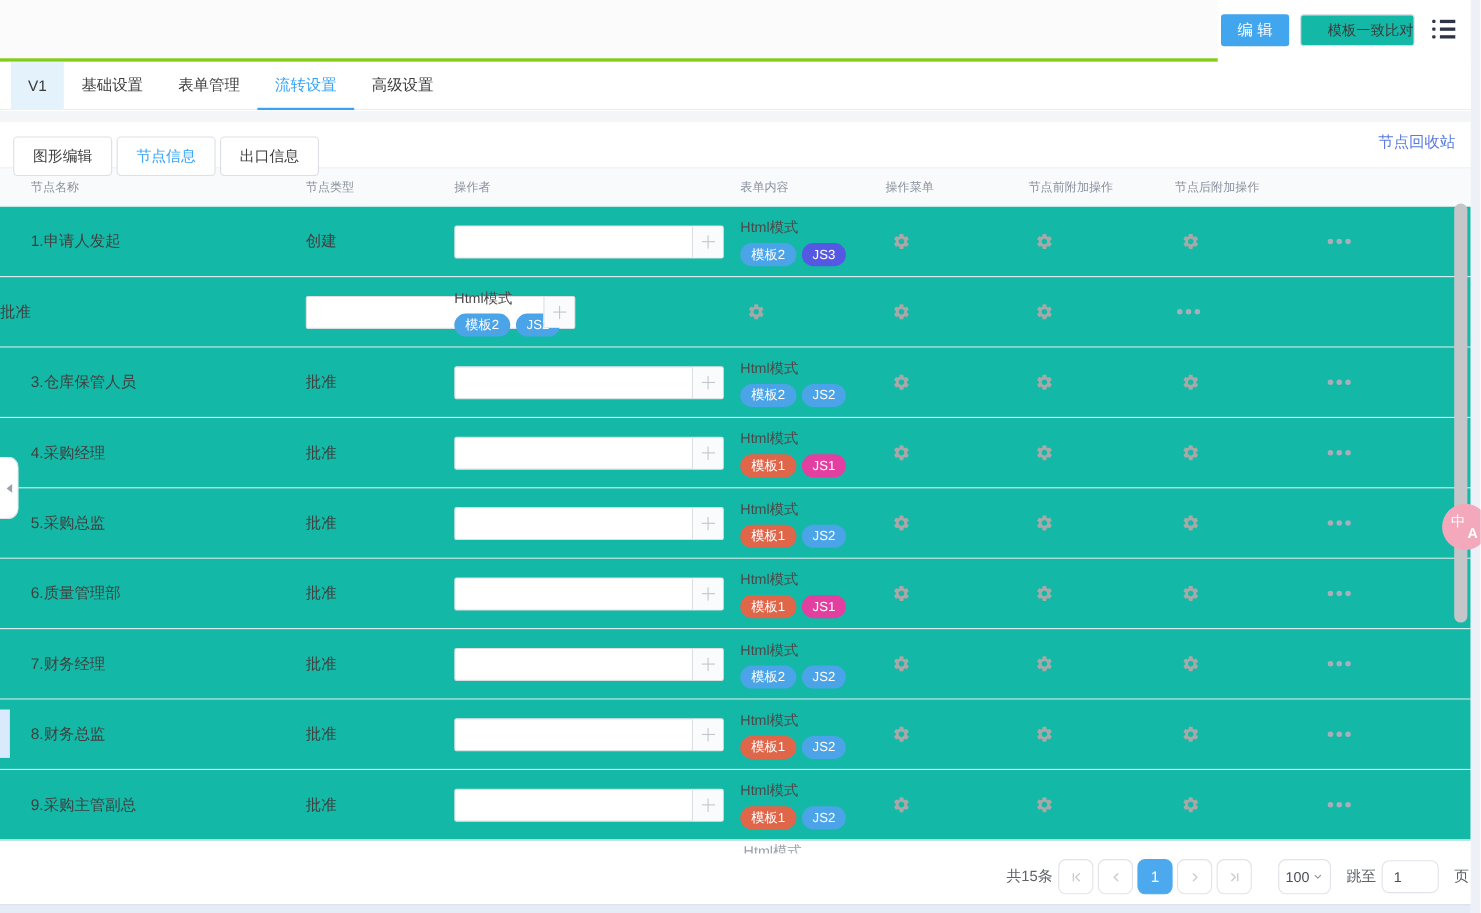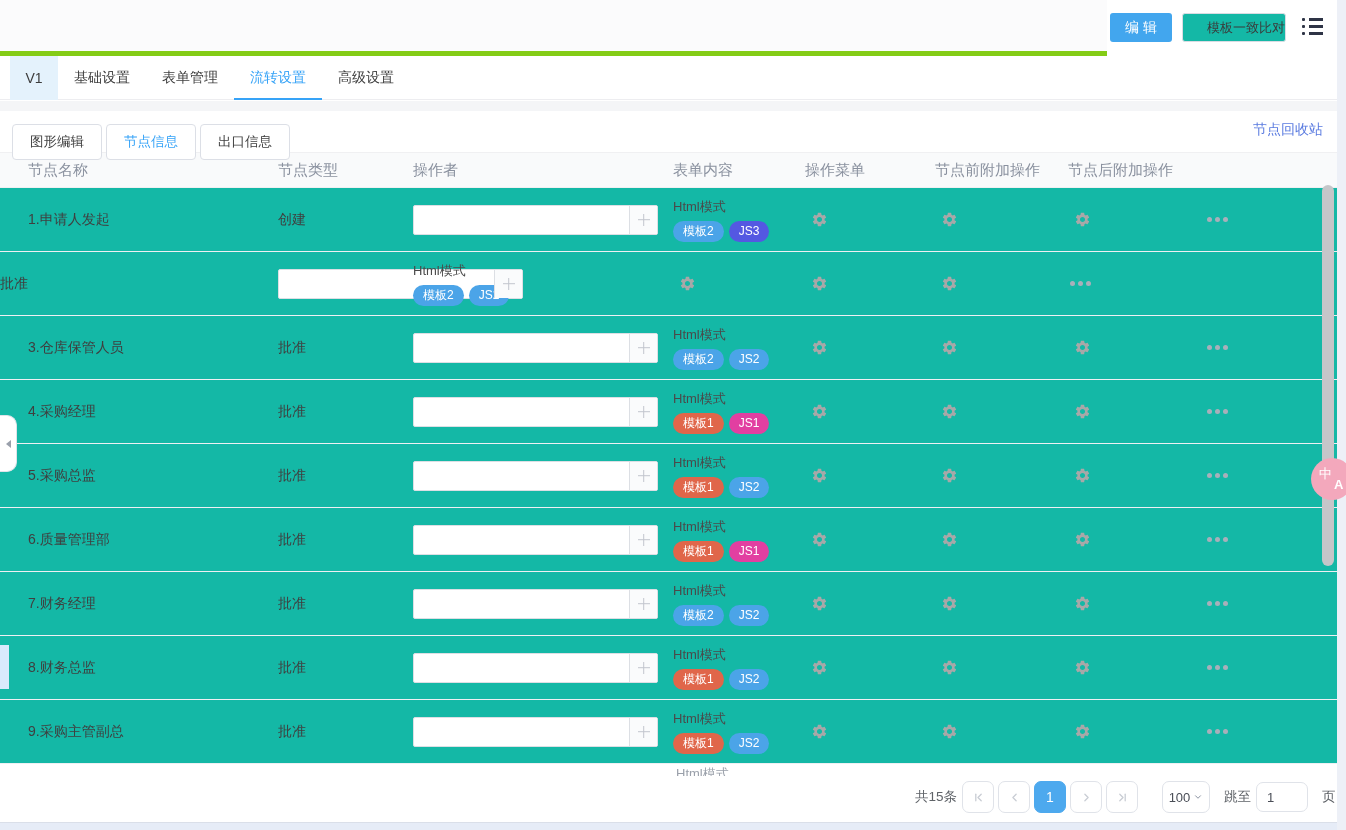--- a/index.html
+++ b/index.html
@@ -1,20 +1,20 @@
 <!DOCTYPE html>
 <html><head>
 <meta charset="utf-8">
 <style>
   * { box-sizing: border-box; margin: 0; padding: 0; }
   html,body { width:1346px; height:830px; overflow:hidden; }
   body { font-family:"Liberation Sans",sans-serif; background:#fff; position:relative; color:#3f3f3f; }
 
   
-  .topbar { position:absolute; top:0; left:0; width:1107px; height:56px; background:#fbfbfc; border-bottom:5px solid #84cc16; z-index:3; }
+  .topbar { position:absolute; top:0; left:0; width:1107px; height:56px; background:#fbfbfc; border-bottom:3px solid #84cc16; z-index:3; }
   .btn-edit { position:absolute; left:1110px; top:13px; width:62px; height:29px; background:#42a6ee; color:#fff; border:none; border-radius:3px; font-size:14px; cursor:pointer; font-family:inherit; }
   .btn-compare { position:absolute; left:1182px; top:13px; width:104px; height:29px; background:#14b8a6; color:#3a3a3a; border:1px solid #d9dce3; border-radius:3px; font-size:13px; cursor:pointer; font-family:inherit;text-align:right; }
   .menu-icon { position:absolute; left:1302px; top:18px; display:flex; flex-direction:column; gap:4px; cursor:pointer; }
   .menu-row { display:flex; align-items:center; gap:4px; }
   .menu-dot { width:3px; height:3px; background:#2e3446; border-radius:1px; }
   .menu-bar { width:14px; height:2.4px; background:#2e3446; }
 
   
   .vtabs { position:absolute; top:56px; left:0; width:1337px; height:44px; background:#fff; border-bottom:1px solid #ededf0; z-index:2; }
   .v1-chip { position:absolute; left:10px; top:0; width:48px; height:44px; background:#e4f2fc; display:flex; align-items:center; justify-content:center; font-size:14px; color:#3c3c3c; }
@@ -24,21 +24,21 @@
 
   
   .stabs { position:absolute; top:124px; left:12px; display:flex; gap:4px; z-index:2; }
   .stab { width:90px; height:36px; background:#fff; border:1px solid #dcdfe6; border-radius:4px; display:flex; align-items:center; justify-content:center; font-size:13.5px; color:#3e3e3e; cursor:pointer; }
   .stab[data-active="true"] { color:#36a3f7; }
   .recycle-link { position:absolute; top:121px; left:1253px; font-size:14px; color:#5a7be0; cursor:pointer; z-index:2; }
 
   
   .node-table { position:absolute; top:152px; left:0; width:1337px; }
   .thead, .trow { display:grid; grid-template-columns:278px 135px 260px 132px 130px 133px 137px 1fr; align-items:center; }
-  .thead { height:36px; background:#f9fafb; border-top:1px solid #f0f0f2; border-bottom:1px solid #f0f0f2; color:#8a919f; font-size:15px; }
+  .thead { height:36px; background:#f9fafb; border-top:1px solid #f0f0f2; border-bottom:1px solid #f0f0f2; color:#8a919f; font-size:11px; }
   .thead > div:first-child, .trow > .cell-name { padding-left:28px; }
   .trow { height:64px; border-bottom:1px solid #eef0f3; font-size:14px; color:#3f3f3f; background:#14b8a6; }
   .cell-name, .cell-type { white-space:nowrap; overflow:hidden; }
 
   .op-input { width:245px; height:30px; border:1px solid #dcdfe4; border-radius:2px; display:flex; background:#fff; }
   .op-input input { flex:1; border:none; outline:none; min-width:0; font-family:inherit; font-size:13px; padding:0 8px; background:transparent; }
   .plus-btn { width:28px; border-left:1px solid #dcdfe4; background:#fafbfc; position:relative; cursor:pointer; }
   .plus-btn::before, .plus-btn::after { content:""; position:absolute; background:#c2c6cd; left:50%; top:50%; }
   .plus-btn::before { width:12px; height:1.6px; transform:translate(-50%,-50%); }
   .plus-btn::after { width:1.6px; height:12px; transform:translate(-50%,-50%); }

